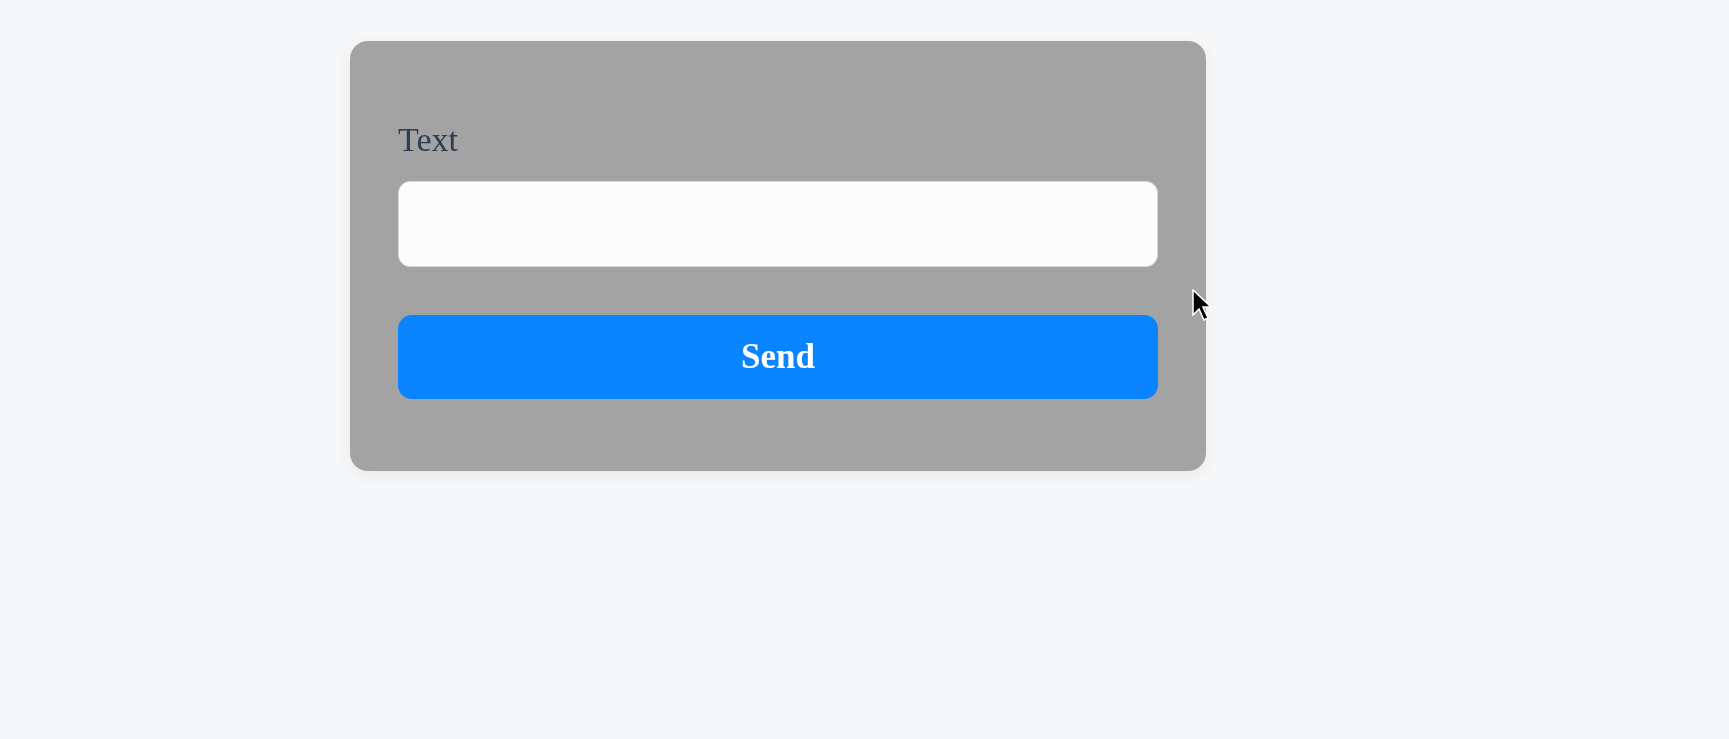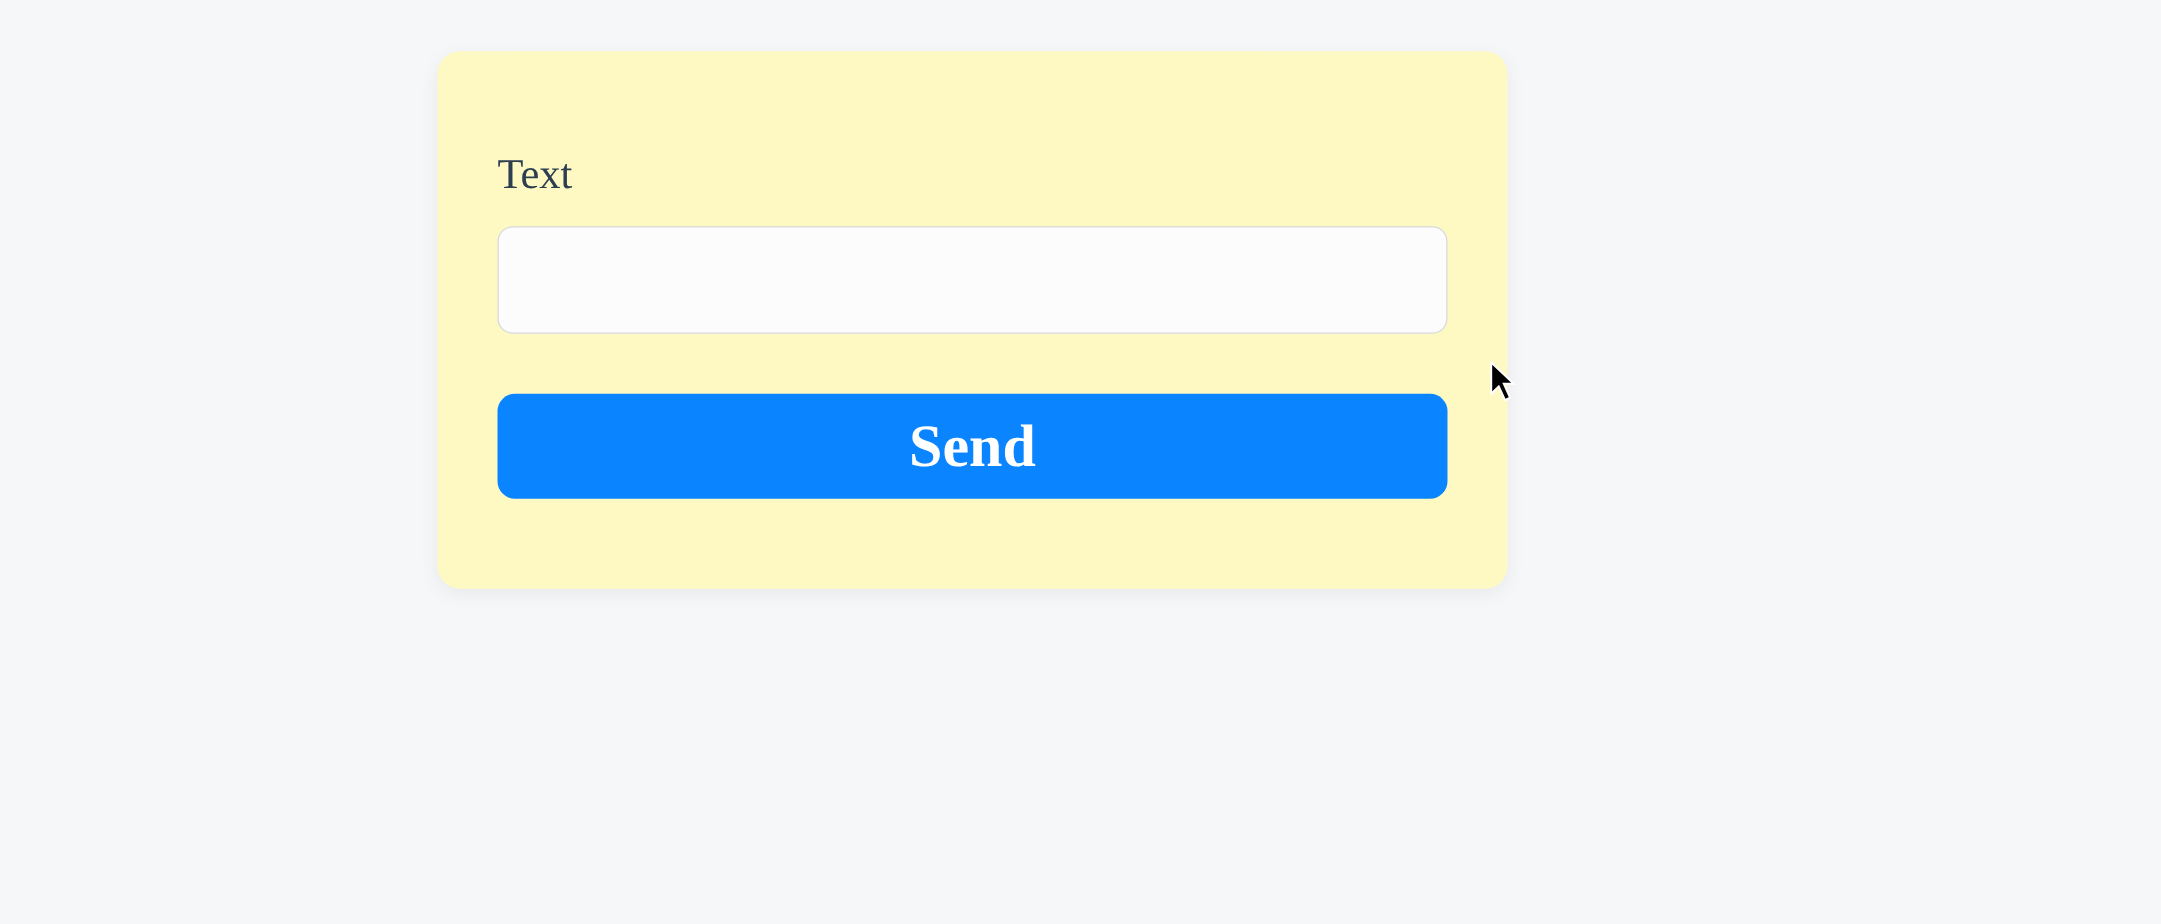--- a/index.html
+++ b/index.html
@@ -14,21 +14,21 @@
       width: 1729px;
       height: 739px;
       position: relative;
     }
 
     .card {
       position: absolute;
       left: 350px;
       top: 41px;
       width: 856px;
-      background-color: #fef9c3;
+      background-color: #a3a3a3;
       border-radius: 18px;
       box-shadow: 0 4px 16px rgba(0, 0, 0, 0.06);
       padding: 80px 48px 72px 48px;
     }
 
     .form-label {
       font-size: 34px;
       font-weight: 500;
       color: #2c3e50;
       font-family: Georgia, 'Times New Roman', serif;
@@ -49,21 +49,21 @@
       margin-bottom: 48px;
     }
 
     .send-button {
       width: 100%;
       height: 84px;
       background-color: #0a84ff;
       color: #ffffff;
       border: none;
       border-radius: 14px;
-      font-size: 48px;
+      font-size: 35px;
       font-weight: 700;
       font-family: Georgia, 'Times New Roman', serif;
       cursor: pointer;
     }
 
     .cursor {
       position: absolute;
       left: 1192px;
       top: 289px;
       pointer-events: none;

